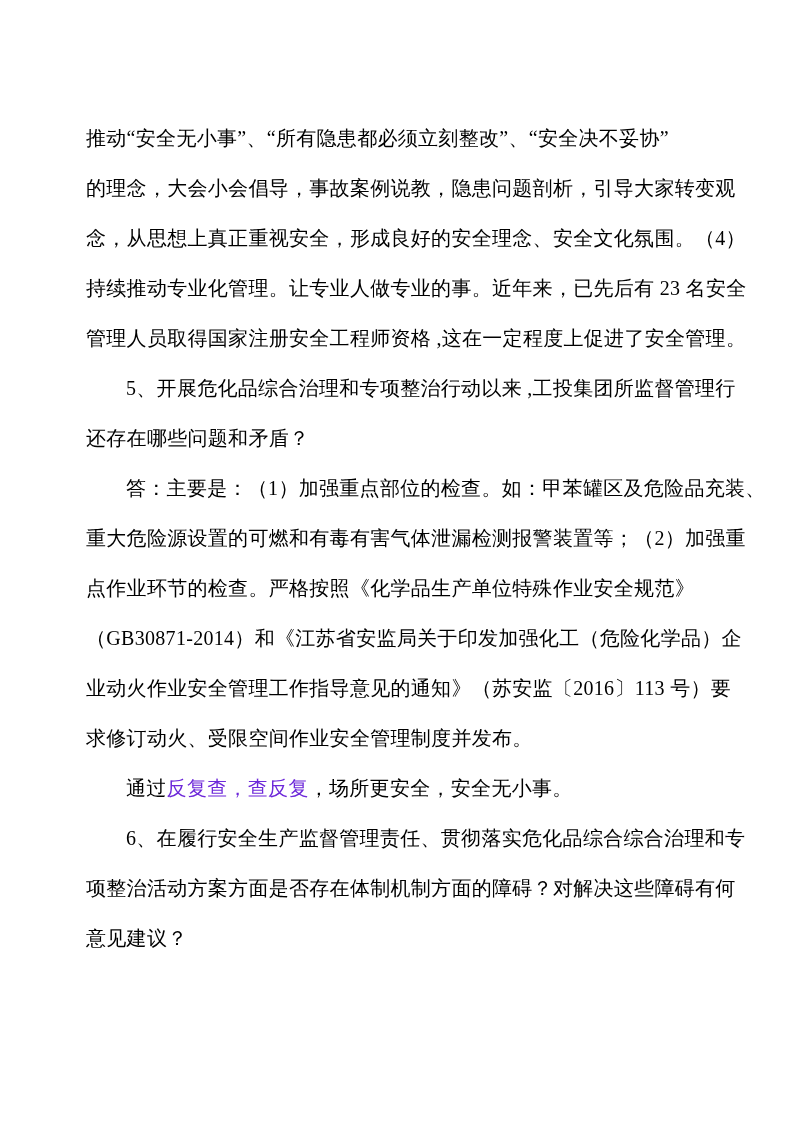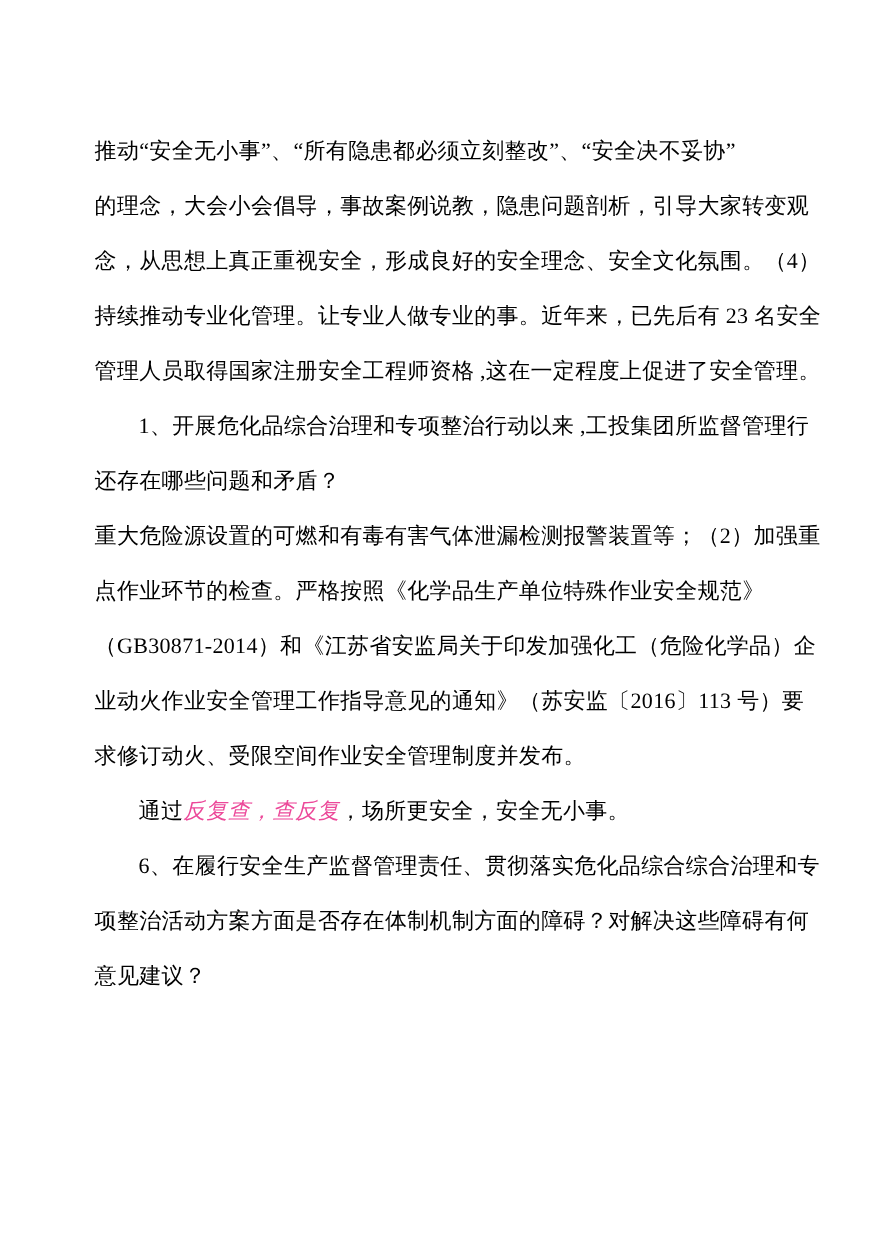--- a/index.html
+++ b/index.html
@@ -26,36 +26,36 @@
     line-height: 50px;
     font-size: 20px;
     color: #000000;
     white-space: nowrap;
     letter-spacing: 0.3px;
   }
   .line.indent {
     text-indent: 2em;
   }
   .seg-red {
-    color: #ec4899;
-    font-style: italic;
+    color: #6d28d9;
   }
 </style>
 </head>
 <body>
 
 <div class="page">
   <div class="text-block" id="text-block">
       <div class="line"><span class="seg">推动“安全无小事”、“所有隐患都必须立刻整改”、“安全决不妥协”</span></div>
       <div class="line"><span class="seg">的理念，大会小会倡导，事故案例说教，隐患问题剖析，引导大家转变观</span></div>
       <div class="line"><span class="seg">念，从思想上真正重视安全，形成良好的安全理念、安全文化氛围。（4）</span></div>
       <div class="line"><span class="seg">持续推动专业化管理。让专业人做专业的事。近年来，已先后有 23 名安全</span></div>
       <div class="line"><span class="seg">管理人员取得国家注册安全工程师资格 ,这在一定程度上促进了安全管理。</span></div>
-      <div class="line indent"><span class="seg">1、开展危化品综合治理和专项整治行动以来 ,工投集团所监督管理行</span></div>
+      <div class="line indent"><span class="seg">5、开展危化品综合治理和专项整治行动以来 ,工投集团所监督管理行</span></div>
       <div class="line"><span class="seg">还存在哪些问题和矛盾？</span></div>
+      <div class="line indent"><span class="seg">答：主要是：（1）加强重点部位的检查。如：甲苯罐区及危险品充装、</span></div>
       <div class="line"><span class="seg">重大危险源设置的可燃和有毒有害气体泄漏检测报警装置等；（2）加强重</span></div>
       <div class="line"><span class="seg">点作业环节的检查。严格按照《化学品生产单位特殊作业安全规范》</span></div>
       <div class="line"><span class="seg">（GB30871-2014）和《江苏省安监局关于印发加强化工（危险化学品）企</span></div>
       <div class="line"><span class="seg">业动火作业安全管理工作指导意见的通知》（苏安监〔2016〕113 号）要</span></div>
       <div class="line"><span class="seg">求修订动火、受限空间作业安全管理制度并发布。</span></div>
       <div class="line indent"><span class="seg">通过</span><span class="seg-red">反复查，查反复</span><span class="seg">，场所更安全，安全无小事。</span></div>
       <div class="line indent"><span class="seg">6、在履行安全生产监督管理责任、贯彻落实危化品综合综合治理和专</span></div>
       <div class="line"><span class="seg">项整治活动方案方面是否存在体制机制方面的障碍？对解决这些障碍有何</span></div>
       <div class="line"><span class="seg">意见建议？</span></div>
     </div>

